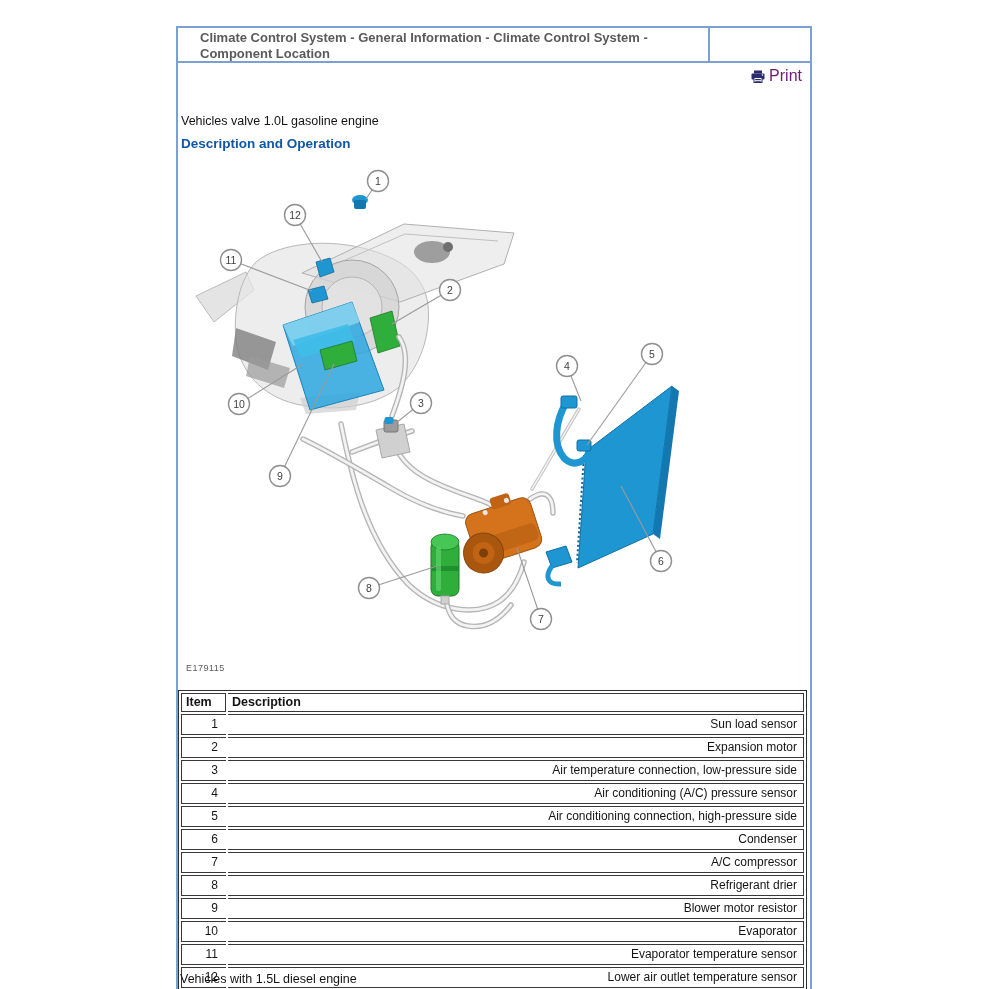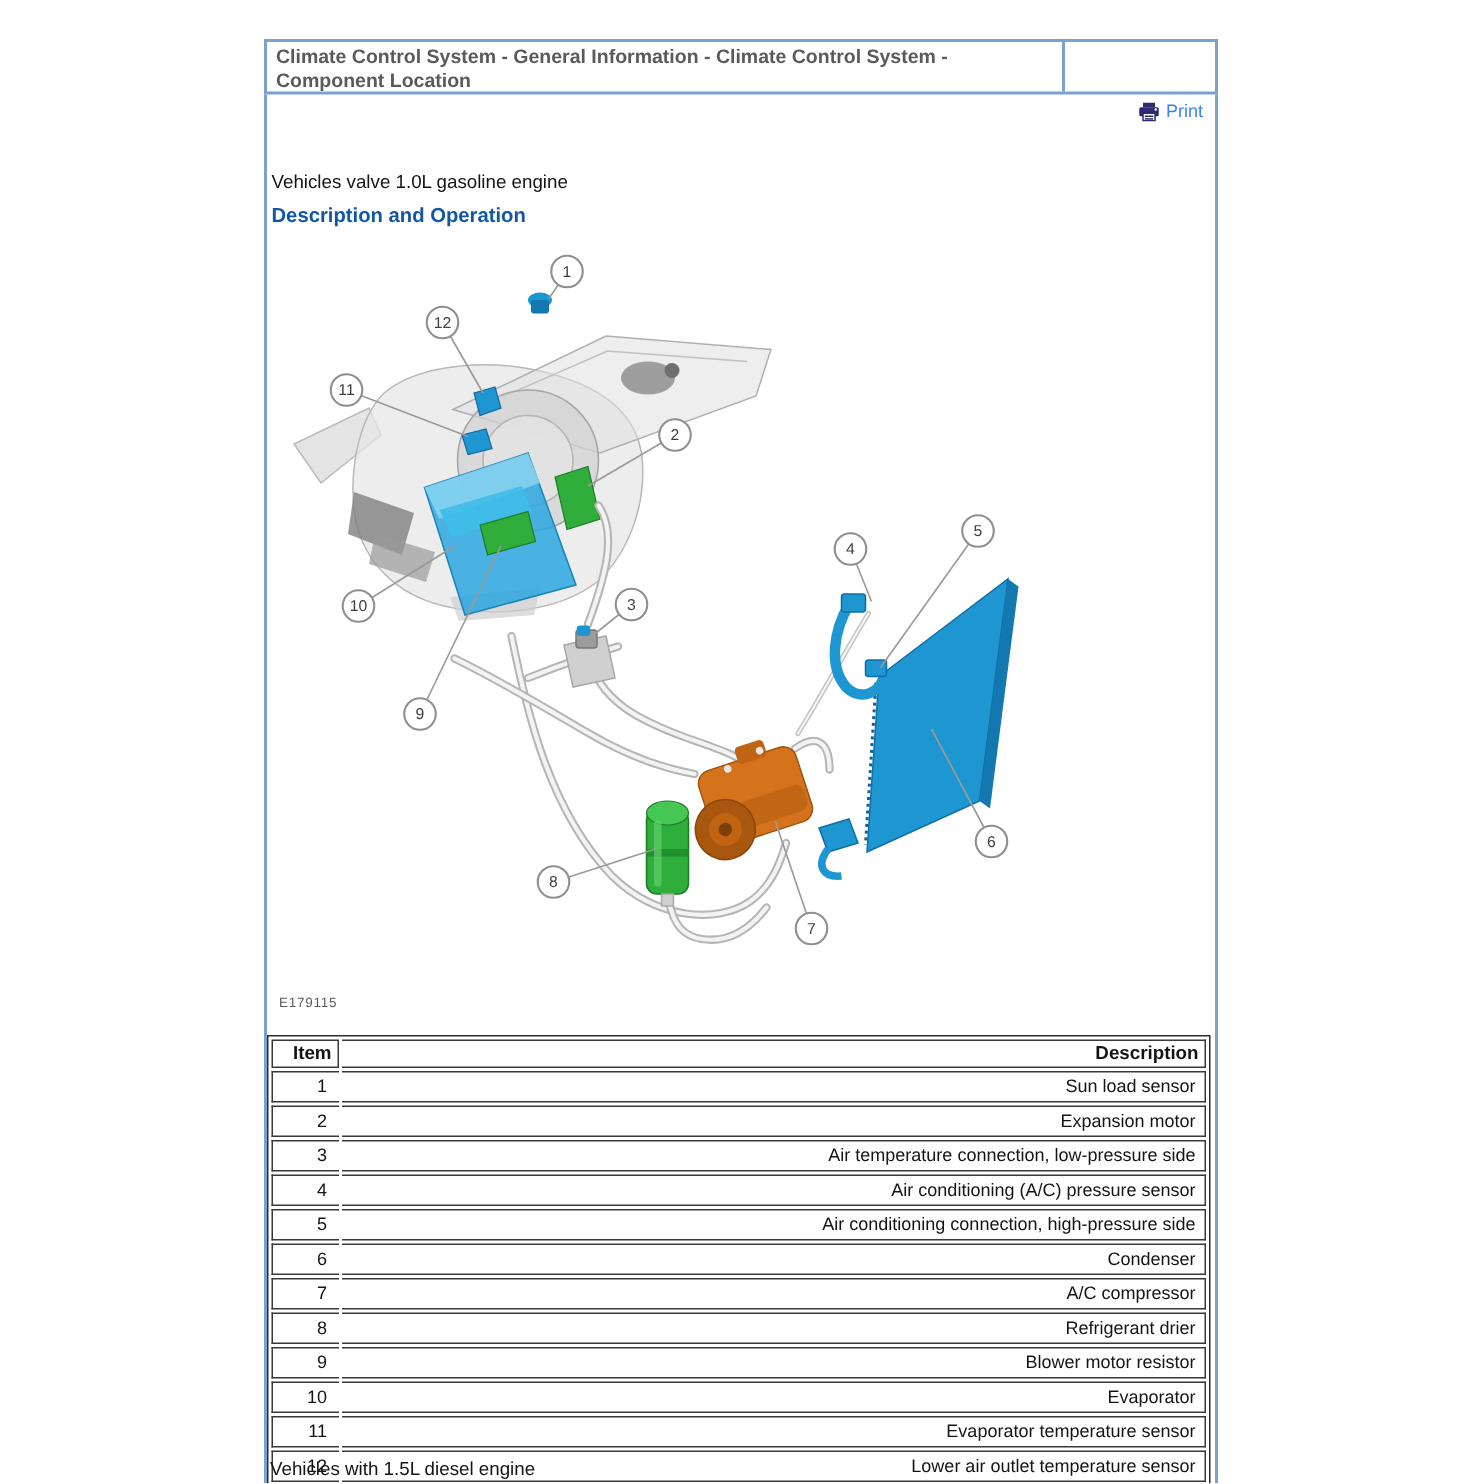--- a/index.html
+++ b/index.html
@@ -3,50 +3,50 @@
 <meta charset="utf-8">
 <style>
   html,body{margin:0;padding:0;background:#fff;}
   #stage{position:relative;width:989px;height:989px;background:#fff;overflow:hidden;
          font-family:"Liberation Sans",sans-serif;}
 
   
   #header-row{position:absolute;left:176px;top:26px;width:636px;height:37px;
               box-sizing:border-box;border:2px solid #7AA1CF;display:flex;background:#fff;}
   #title-cell{flex:1;box-sizing:border-box;border-right:2px solid #7AA1CF;
-              padding:2px 6px;font-size:13px;font-weight:bold;color:#5A5A5A;line-height:1.22;}
+              padding:2px 22px;font-size:13px;font-weight:bold;color:#5A5A5A;line-height:1.22;}
   #header-spare{width:100px;}
 
   
   #content-frame{position:absolute;left:176px;top:63px;width:636px;height:926px;
                  box-sizing:border-box;border-left:2px solid #7AA1CF;border-right:2px solid #7AA1CF;}
 
   #print-link{position:absolute;top:67px;left:690px;width:112px;display:flex;
               justify-content:flex-end;align-items:center;gap:4px;cursor:pointer;}
-  #print-link span{font-size:12px;color:#3b82f6;}
+  #print-link span{font-size:16px;color:#701a75;}
 
   #section-heading{position:absolute;left:181px;top:88px;font-size:13.5px;font-weight:bold;color:#1157A6;margin-top:48px;}
   #subtitle{position:absolute;left:181px;top:114px;font-size:12.5px;color:#141414;}
 
   #diagram-svg{position:absolute;left:176px;top:132px;}
 
   .leader{stroke:#9A9A9A;stroke-width:1.1;fill:none;}
   .callout-circle{fill:#fff;stroke:#8F8F8F;stroke-width:1.4;}
   .callout-num{font-family:"Liberation Sans",sans-serif;font-size:10.5px;fill:#3F3F3F;text-anchor:middle;}
   .pipe-o{fill:none;stroke:#B5B5B5;stroke-width:5.5;stroke-linecap:round;}
   .pipe-i{fill:none;stroke:#F3F3F3;stroke-width:2.8;stroke-linecap:round;}
   .pipe-thin-o{fill:none;stroke:#C4C4C4;stroke-width:3.4;stroke-linecap:round;}
   .pipe-thin-i{fill:none;stroke:#F5F5F5;stroke-width:1.4;stroke-linecap:round;}
   .fig-id{font-family:"Liberation Sans",sans-serif;font-size:9px;fill:#5A5A5A;letter-spacing:.5px;}
 
   
   #component-table{position:absolute;left:178px;top:690px;width:629px;
                    border-collapse:separate;border-spacing:2px;border:1px solid #2E2E2E;
                    font-size:12px;color:#141414;background:#fff;}
-  #component-table th{border:1px solid #383838;text-align:right;font-weight:bold;
+  #component-table th{border:1px solid #383838;text-align:left;font-weight:bold;
                       padding:1px 4px 2px;font-size:12.5px;}
   #component-table th.item{width:30px;}
   #component-table td{border:1px solid #383838;padding:2px 6px 3px;text-align:right;}
   #component-table td.item{width:30px;text-align:right;border-right:none;padding-right:8px;}
   #component-table td.desc{border-left:none;}
   #component-table th.desc{border-left:none;}
 
   #footer-subtitle{position:absolute;left:180px;top:972px;font-size:12.5px;color:#141414;}
 </style>
 </head>

